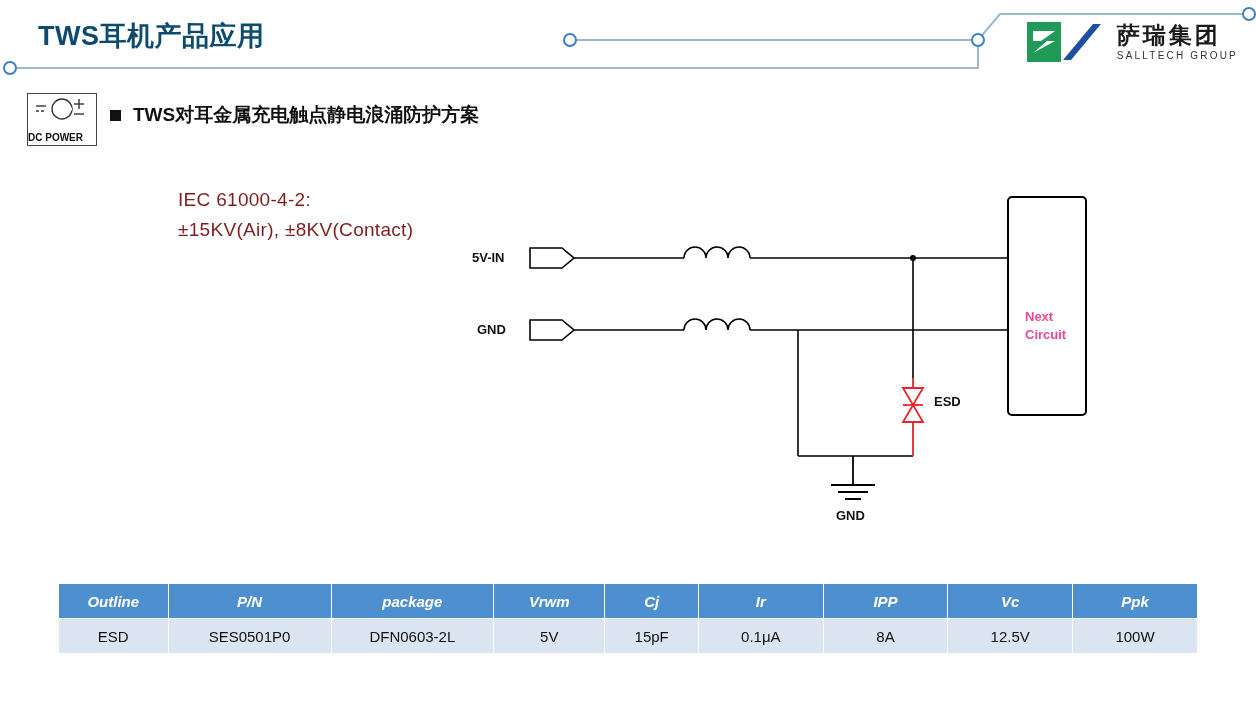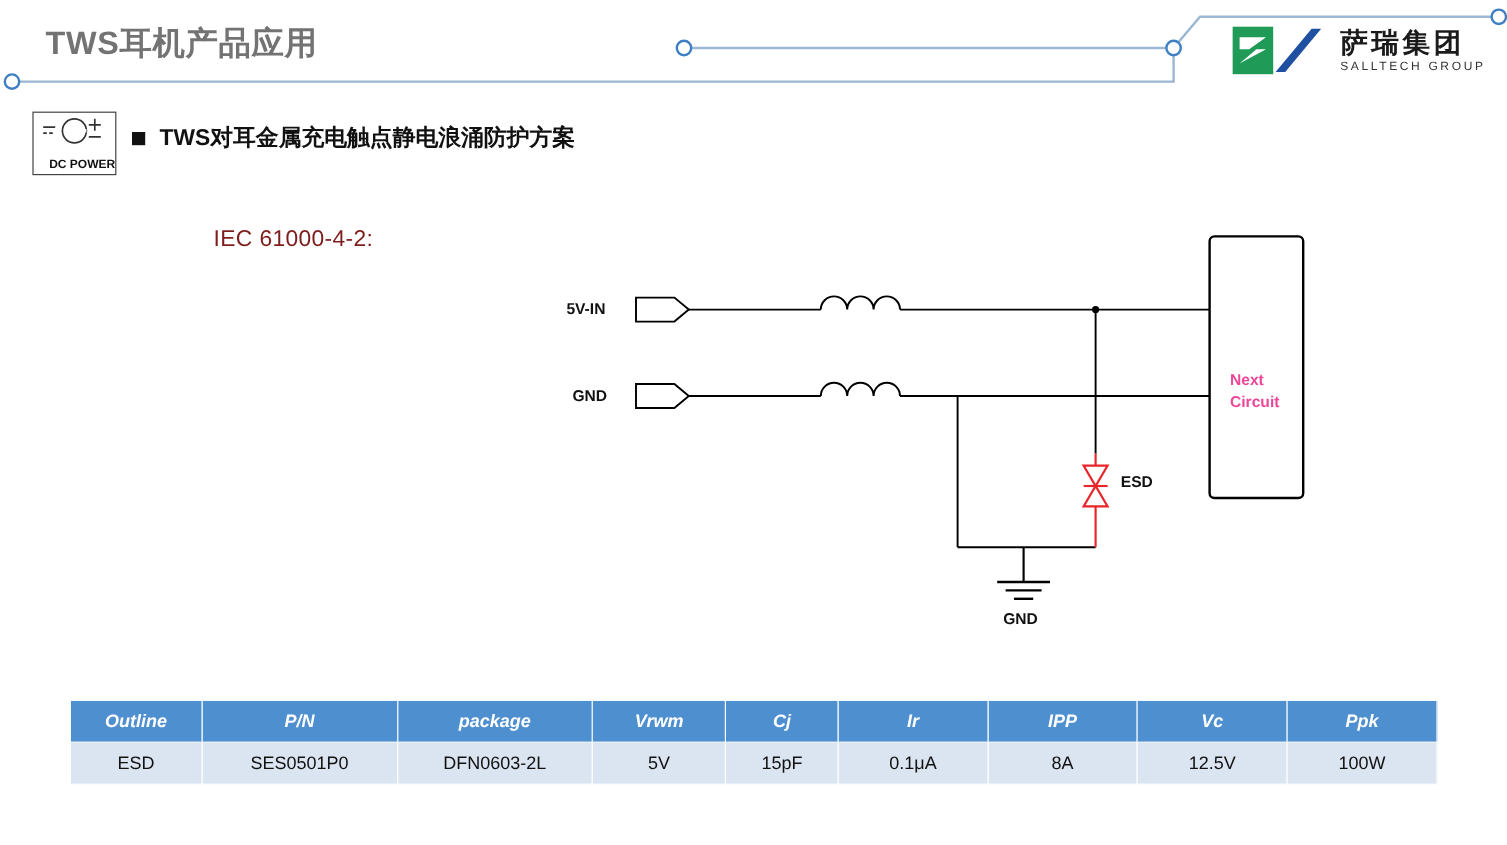--- a/index.html
+++ b/index.html
@@ -21,21 +21,21 @@
     left: 0; top: 0;
     width: 1256px;
     height: 80px;
   }
   .page-title {
     position: absolute;
     left: 38px;
     top: 18px;
     font-size: 27px;
     font-weight: bold;
-    color: #737373;
+    color: #0c4a6e;
     letter-spacing: 0.5px;
     white-space: nowrap;
   }
   .deco-svg {
     position: absolute;
     left: 0; top: 0;
   }
 
   
   .brand {
@@ -75,21 +75,21 @@
     height: 53px;
     border: 1px solid #444;
     background: #fff;
     box-sizing: border-box;
   }
   .dc-power-label {
     position: absolute;
     bottom: 2px;
     left: 0;
     width: 100%;
-    text-align: right;
+    text-align: left;
     font-size: 10px;
     font-weight: bold;
     color: #111;
   }
   .section-bullet {
     position: absolute;
     left: 110px;
     top: 110px;
     width: 11px;
     height: 11px;
@@ -193,20 +193,21 @@
     <line x1="51" y1="5" x2="51" y2="15" stroke="#333" stroke-width="1.4"></line>
     <line x1="46" y1="20" x2="56" y2="20" stroke="#333" stroke-width="1.4"></line>
   </svg>
   <div class="dc-power-label">DC POWER</div>
 </div>
 <div class="section-bullet"></div>
 <div class="section-title">TWS对耳金属充电触点静电浪涌防护方案</div>
 
 <div class="iec-note">
   <div>IEC 61000-4-2:</div>
+  <div>±15KV(Air), ±8KV(Contact)</div>
 </div>
 
 <div class="schematic">
   <svg width="1256" height="400" viewBox="0 0 1256 400">
 
     <rect x="1008" y="37" width="78" height="218" rx="4" fill="#ffffff" stroke="#000000" stroke-width="2"></rect>
 
     <polygon points="530,88 562,88 574,98 562,108 530,108" fill="#ffffff" stroke="#000000" stroke-width="1.6"></polygon>
 
     <polygon points="530,160 562,160 574,170 562,180 530,180" fill="#ffffff" stroke="#000000" stroke-width="1.6"></polygon>

